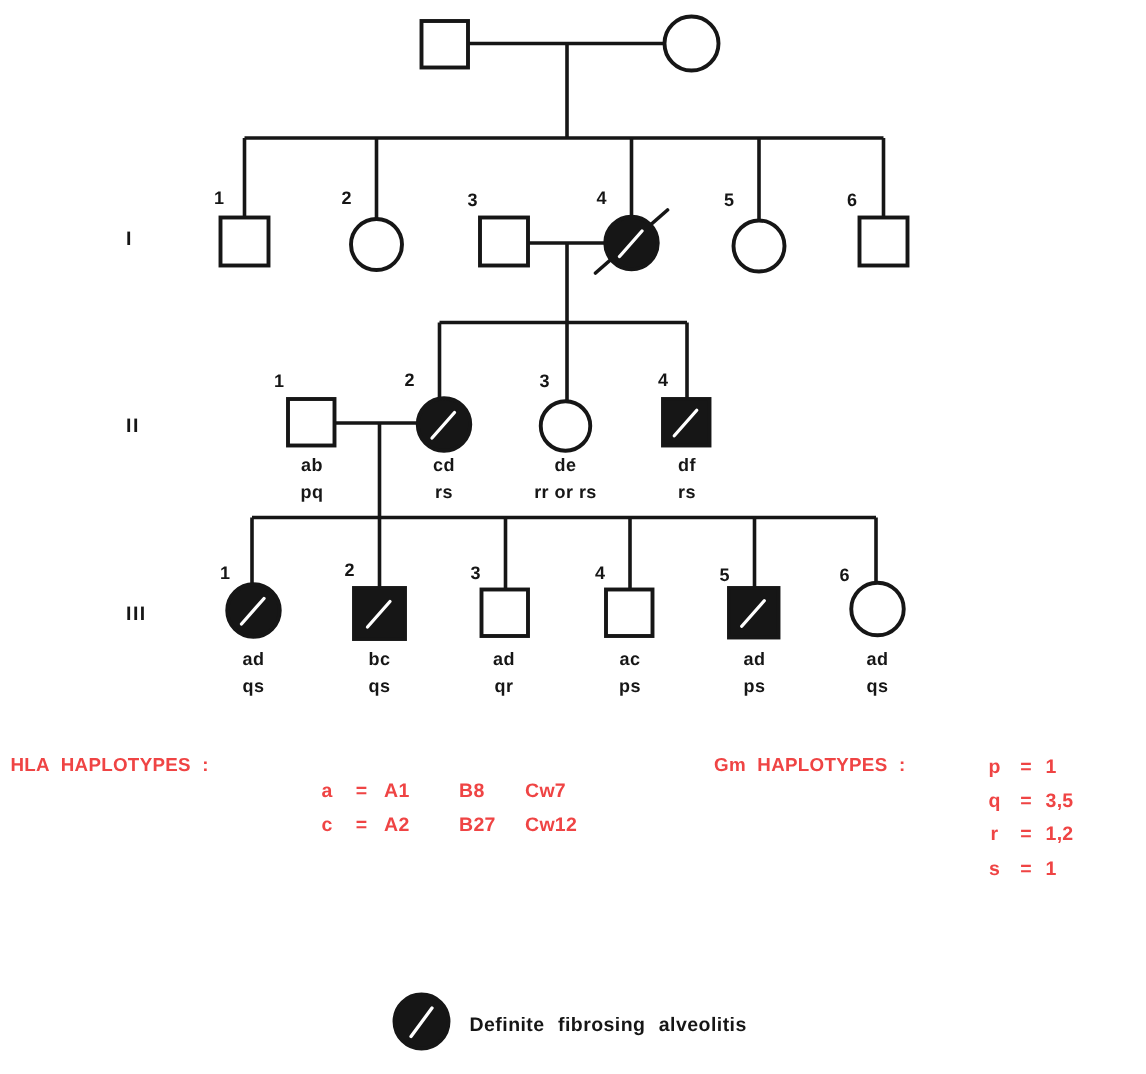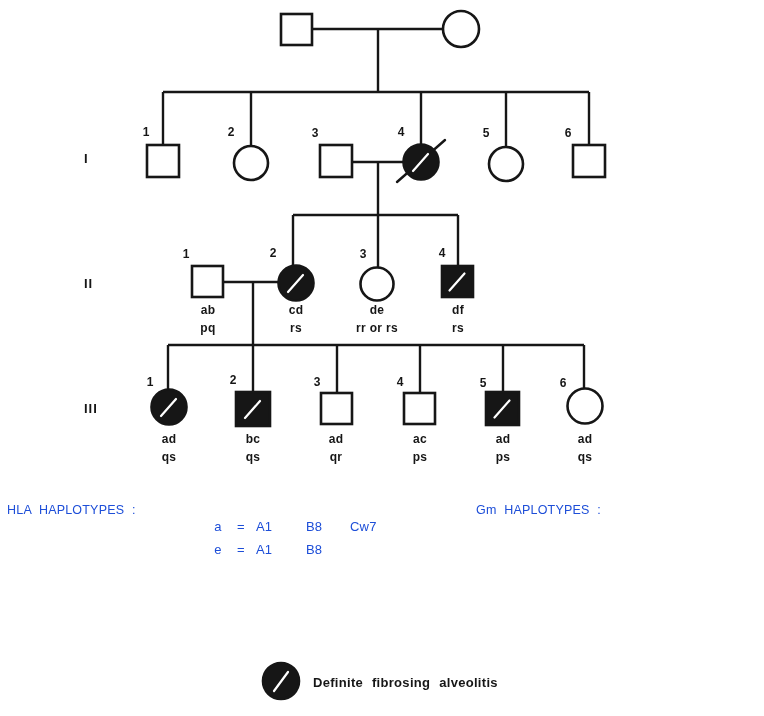--- a/index.html
+++ b/index.html
@@ -9,21 +9,21 @@
   .pline{stroke:#161616;stroke-width:2.4;fill:none}
   .shape{fill:#ffffff;stroke:#161616;stroke-width:2.6}
   .shape.filled{fill:#161616}
   .wslash{stroke:#ffffff;stroke-width:2.2;stroke-linecap:round}
   .dslash{stroke:#161616;stroke-width:2.4;stroke-linecap:round}
   text{fill:#161616;font-family:"Liberation Sans",sans-serif;font-weight:700}
   .num{font-size:12px;text-anchor:middle}
   .glabel{font-size:13px;letter-spacing:1px}
   .plabel{font-size:12px;text-anchor:middle;letter-spacing:0.3px}
   .legend-text{font-size:13px;word-spacing:5px;letter-spacing:0.3px}
-  .legend{position:absolute;color:#1d4ed8;font-weight:400;font-size:13px;letter-spacing:0.2px;white-space:nowrap}
+  .legend{position:absolute;color:#ef4444;font-weight:700;font-size:13px;letter-spacing:0.2px;white-space:nowrap}
   .header{word-spacing:4px;font-size:12.5px}
   .lrow{height:22.6px;line-height:22.6px;white-space:nowrap}
   .lrow .key{display:inline-block;width:16px;text-align:center}
   .lrow .eq{display:inline-block;width:30px;text-align:center}
   .lrow .eqg{width:26px}
   .lrow .c{display:inline-block}
   .lrow .c1{width:50px}
   .lrow .c2{width:44px}
 </style>
 </head>
@@ -157,17 +157,23 @@
       <g>
         <circle cx="281" cy="681" r="18" class="shape filled"></circle>
         <line x1="274" y1="691" x2="288" y2="672" class="wslash"></line>
         <text x="313" y="687" class="legend-text">Definite fibrosing alveolitis</text>
       </g>
     </svg>
 
   <div class="legend header" id="hla-header" style="left:7px;top:503px">HLA HAPLOTYPES :</div>
   <div class="legend" id="hla-rows" style="left:210px;top:516px">
       <div class="lrow"><span class="key">a</span><span class="eq">=</span><span class="c c1">A1</span><span class="c c2">B8</span><span class="c c3">Cw7</span></div>
-      <div class="lrow"><span class="key">e</span><span class="eq">=</span><span class="c c1">A1</span><span class="c c2">B8</span></div>
+      <div class="lrow"><span class="key">c</span><span class="eq">=</span><span class="c c1">A2</span><span class="c c2">B27</span><span class="c c3">Cw12</span></div>
     </div>
 
   <div class="legend header" id="gm-header" style="left:476px;top:503px">Gm HAPLOTYPES :</div>
+  <div class="legend" id="gm-rows" style="left:655px;top:500px">
+      <div class="lrow"><span class="key">p</span><span class="eq eqg">=</span><span class="c c1">1</span></div>
+      <div class="lrow"><span class="key">q</span><span class="eq eqg">=</span><span class="c c1">3,5</span></div>
+      <div class="lrow"><span class="key">r</span><span class="eq eqg">=</span><span class="c c1">1,2</span></div>
+      <div class="lrow"><span class="key">s</span><span class="eq eqg">=</span><span class="c c1">1</span></div>
+    </div>
 </div>
 
 </body></html>

